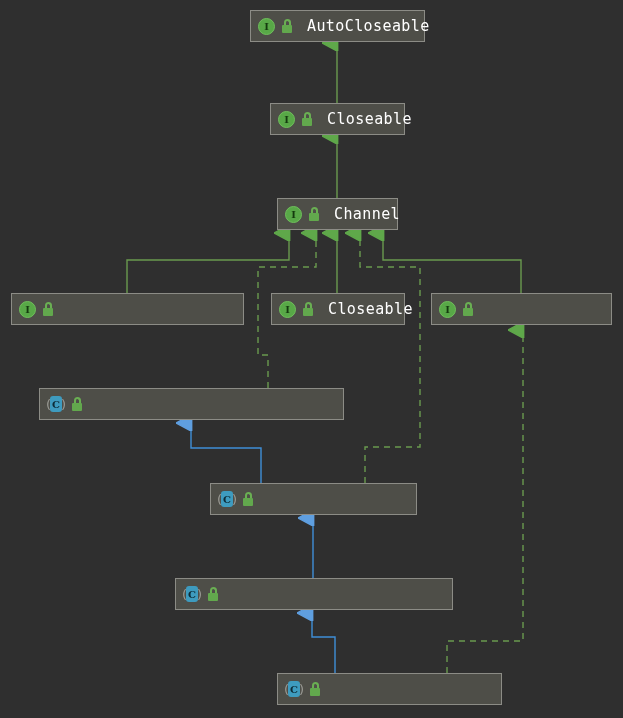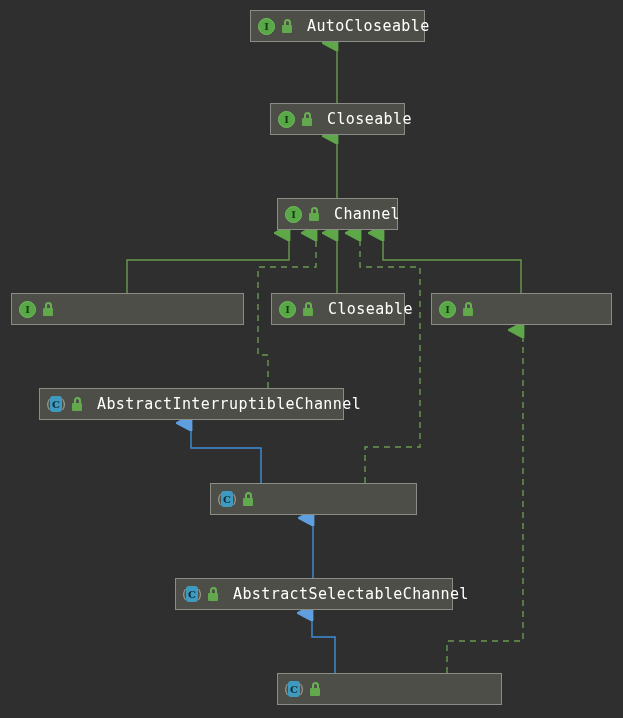--- a/index.html
+++ b/index.html
@@ -228,21 +228,20 @@
       <span class="class-icon">
           <span class="paren l">(</span>
           <span class="body">C</span>
           <span class="paren r">)</span>
         </span>
       <span class="lock-icon">
           <span class="shackle"></span>
           <span class="bodylock"></span>
         </span>
     </span>
-    <span class="label">AbstractInterruptibleChannel</span>
   </div>
 
   <div class="node" style="left:210px;top:483px;width:207px;">
     <span class="icons">
       <span class="class-icon">
           <span class="paren l">(</span>
           <span class="body">C</span>
           <span class="paren r">)</span>
         </span>
       <span class="lock-icon">
@@ -257,21 +256,20 @@
       <span class="class-icon">
           <span class="paren l">(</span>
           <span class="body">C</span>
           <span class="paren r">)</span>
         </span>
       <span class="lock-icon">
           <span class="shackle"></span>
           <span class="bodylock"></span>
         </span>
     </span>
-    <span class="label">AbstractSelectableChannel</span>
   </div>
 
   <div class="node" style="left:277px;top:673px;width:225px;">
     <span class="icons">
       <span class="class-icon">
           <span class="paren l">(</span>
           <span class="body">C</span>
           <span class="paren r">)</span>
         </span>
       <span class="lock-icon">

